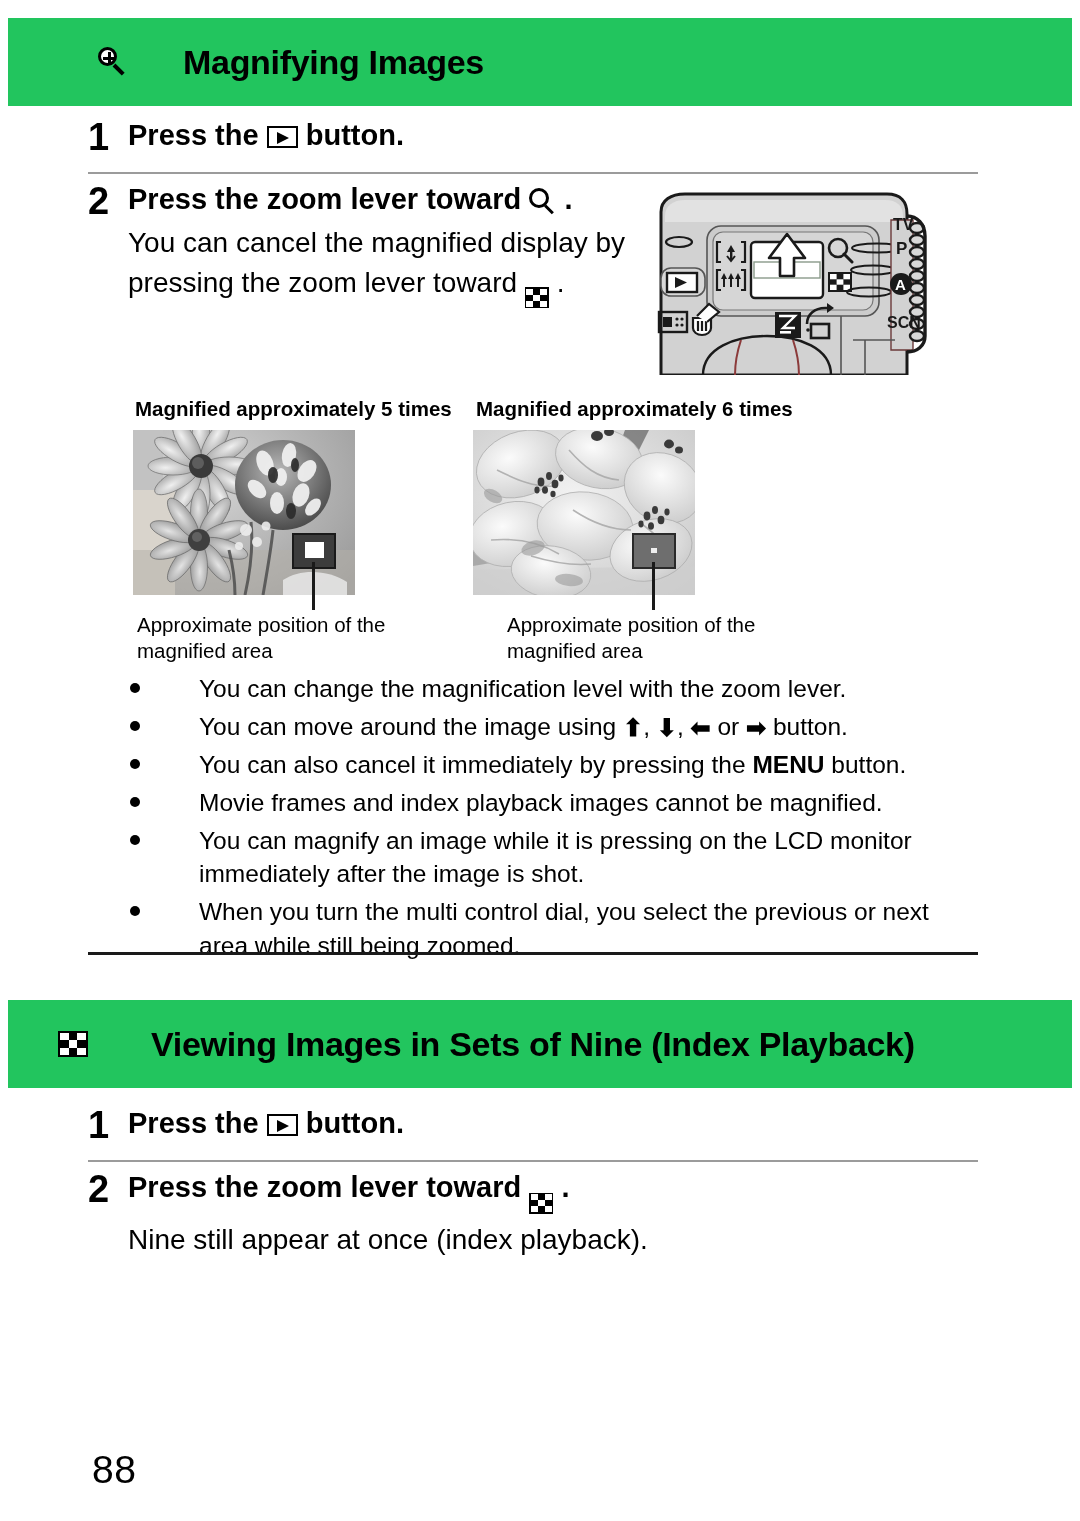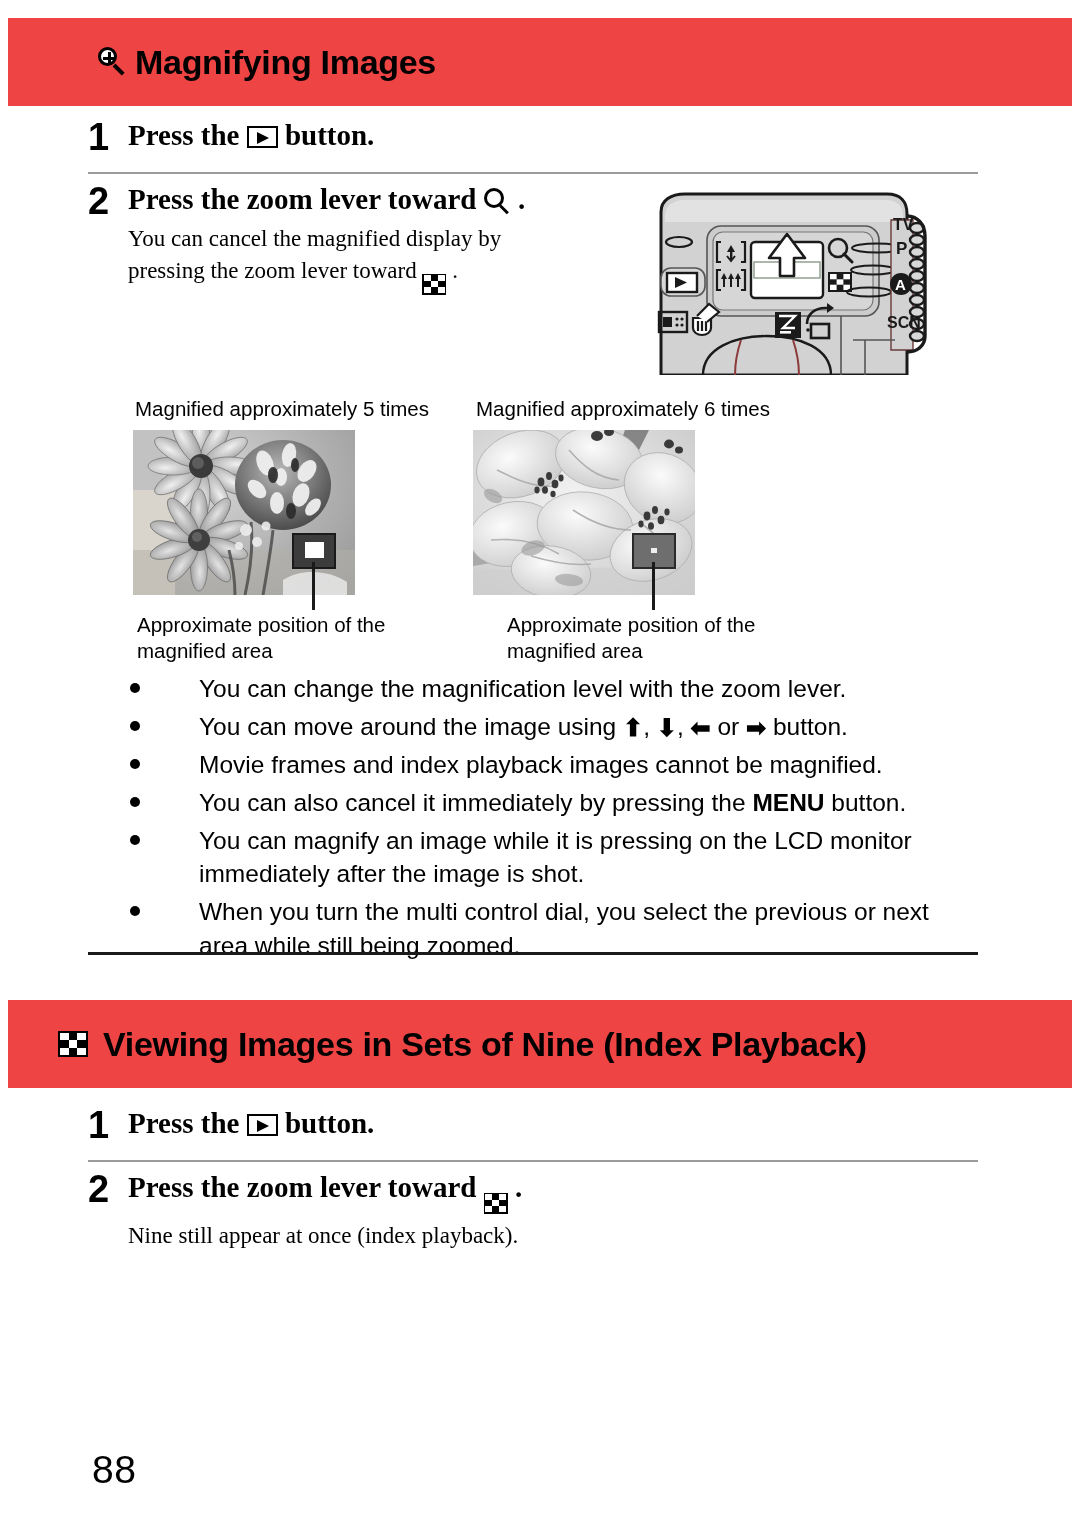--- a/index.html
+++ b/index.html
@@ -15,25 +15,26 @@
     position: relative;
     overflow: hidden;
   }
 
   
   .header-band {
     position: absolute;
     left: 8px;
     width: 1064px;
     height: 88px;
-    background: #ef4444;
+    background: #22c55e;
     display: flex;
     align-items: center;
     padding-left: 90px;
     box-sizing: border-box;
+    gap: 48px;
   }
   .header-title {
     font-size: 34px;
     font-weight: bold;
     letter-spacing: -0.3px;
     white-space: nowrap;
   }
   .header-icon {
     margin-right: 7px;
     display: inline-flex;
@@ -153,29 +154,29 @@
     display: flex;
     align-items: flex-start;
   }
   .step-num {
     font-size: 38px;
     font-weight: bold;
     line-height: 1;
     width: 40px;
     flex: 0 0 40px;
   }
-  .step-body { flex: 1 1 auto; font-family: Liberation Serif, serif; }
+  .step-body { flex: 1 1 auto; }
   .step-title {
     font-size: 29px;
     font-weight: bold;
     line-height: 1.2;
     white-space: nowrap;
   }
   .step-desc {
-    font-size: 23px;
+    font-size: 28px;
     line-height: 1.42;
     margin-top: 6px;
     max-width: 520px;
   }
 
   .rule-thin {
     position: absolute;
     left: 88px;
     width: 890px;
     height: 2px;
@@ -197,20 +198,21 @@
     width: 280px;
     height: 185px;
   }
 
   
   .photo-cap {
     position: absolute;
     font-size: 20.5px;
     line-height: 1.25;
     white-space: nowrap;
+    font-weight: bold;
   }
   .photo {
     position: absolute;
     width: 222px;
     height: 165px;
     overflow: hidden;
   }
   .photo-sub {
     position: absolute;
     font-size: 20.5px;
@@ -639,30 +641,30 @@
       <span class="arrow">⬇</span><span>,</span>
       <span class="arrow">⬅</span>
       <span>or</span>
       <span class="arrow">➡</span>
       <span>button.</span>
     </span>
   </div>
 
   <div class="bullet">
     <span class="dot"></span>
-    <span class="txt">Movie frames and index playback images cannot be magnified.</span>
-  </div>
-
-  <div class="bullet">
-    <span class="dot"></span>
     <span class="txt">
       <span>You can also cancel it immediately by pressing the</span>
       <b>MENU</b>
       <span>button.</span>
     </span>
+  </div>
+
+  <div class="bullet">
+    <span class="dot"></span>
+    <span class="txt">Movie frames and index playback images cannot be magnified.</span>
   </div>
 
   <div class="bullet">
     <span class="dot"></span>
     <span class="txt">You can magnify an image while it is pressing on the LCD monitor immediately after the image is shot.</span>
   </div>
 
   <div class="bullet">
     <span class="dot"></span>
     <span class="txt">When you turn the multi control dial, you select the previous or next area while still being zoomed.</span>

